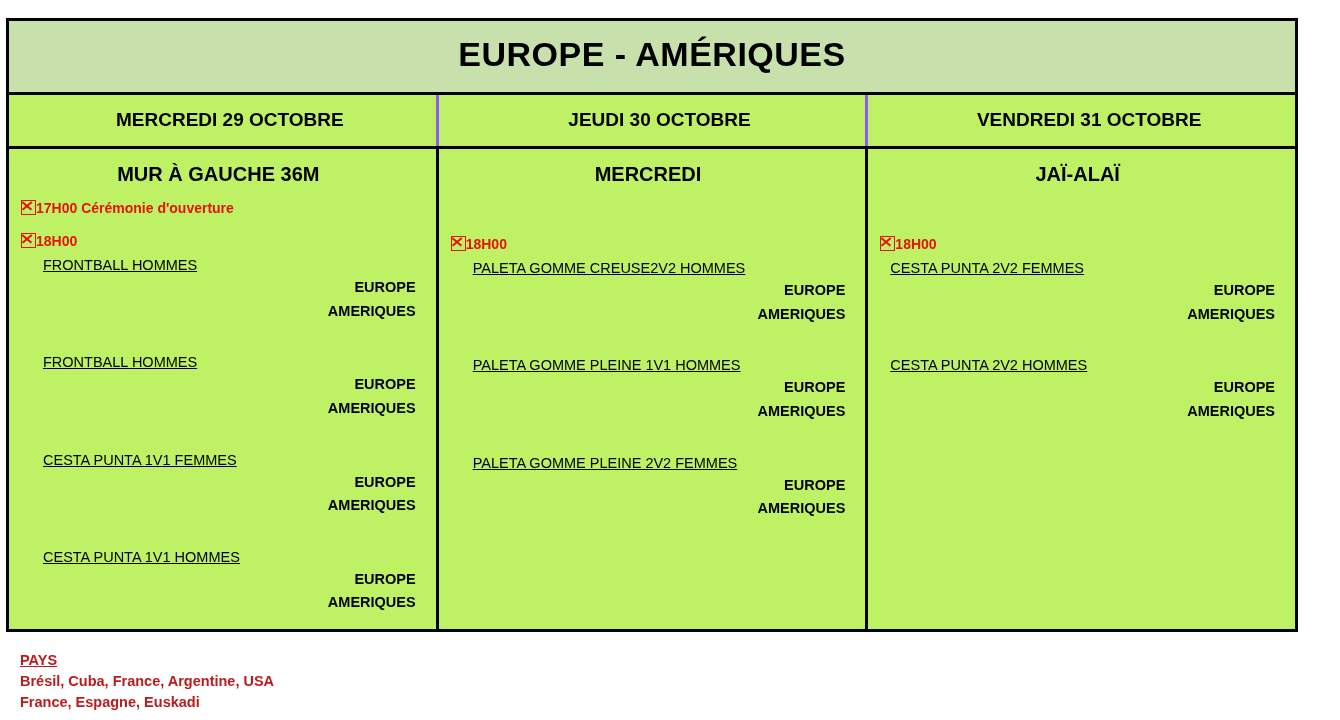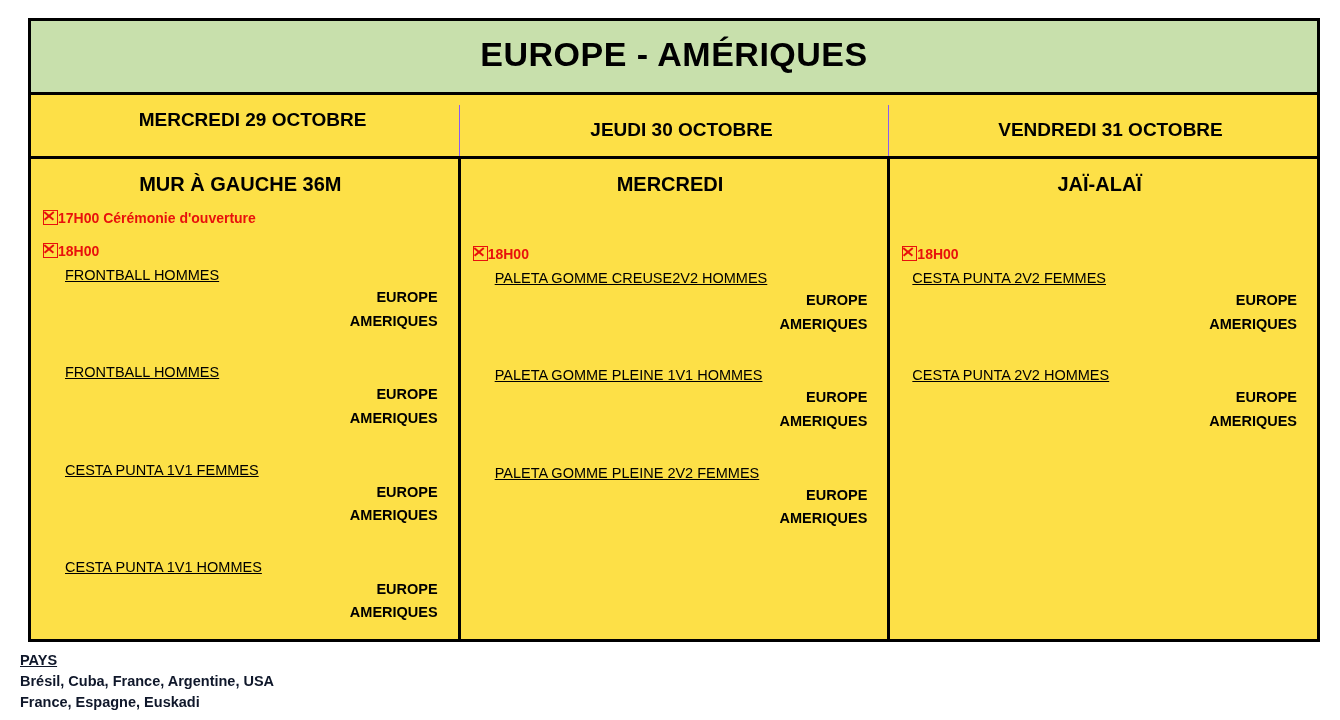--- a/index.html
+++ b/index.html
@@ -14,26 +14,26 @@
     color: #000000;
     overflow: hidden;
   }
   .page {
     position: relative;
     width: 1340px;
     height: 720px;
   }
   .schedule {
     position: absolute;
-    left: 28px;
+    left: 6px;
     top: 18px;
     width: 1292px;
     border: 3px solid #000000;
     box-sizing: border-box;
-    background: #fde047;
+    background: #bef264;
   }
   .title-row {
     background: #c8e0ac;
     border-bottom: 3px solid #000000;
     text-align: center;
     padding: 14px 0 18px 0;
   }
   .title-row .title {
     font-size: 34px;
     font-weight: bold;
@@ -45,22 +45,21 @@
   }
   .day-header {
     flex: 1 1 0;
     text-align: center;
     padding: 14px 0 15px 15px;
     font-size: 19px;
     font-weight: bold;
     box-sizing: border-box;
   }
   .day-header + .day-header {
-    border-left: 1px solid #8b5cf6;
-    margin-top: 10px;
+    border-left: 3px solid #8b5cf6;
   }
   .columns-row {
     display: flex;
     min-height: 470px;
   }
   .col {
     flex: 1 1 0;
     box-sizing: border-box;
     padding: 10px 20px 14px 12px;
   }
@@ -126,21 +125,21 @@
   .team.indent {
     margin-left: 32px;
   }
   .event-gap {
     height: 22px;
   }
   .footer {
     position: absolute;
     left: 20px;
     top: 650px;
-    color: #0f172a;
+    color: #b91c1c;
     font-weight: bold;
     font-size: 14.5px;
     line-height: 1.45;
   }
   .footer .label {
     text-decoration: underline;
   }
 </style>
 </head>
 <body>

